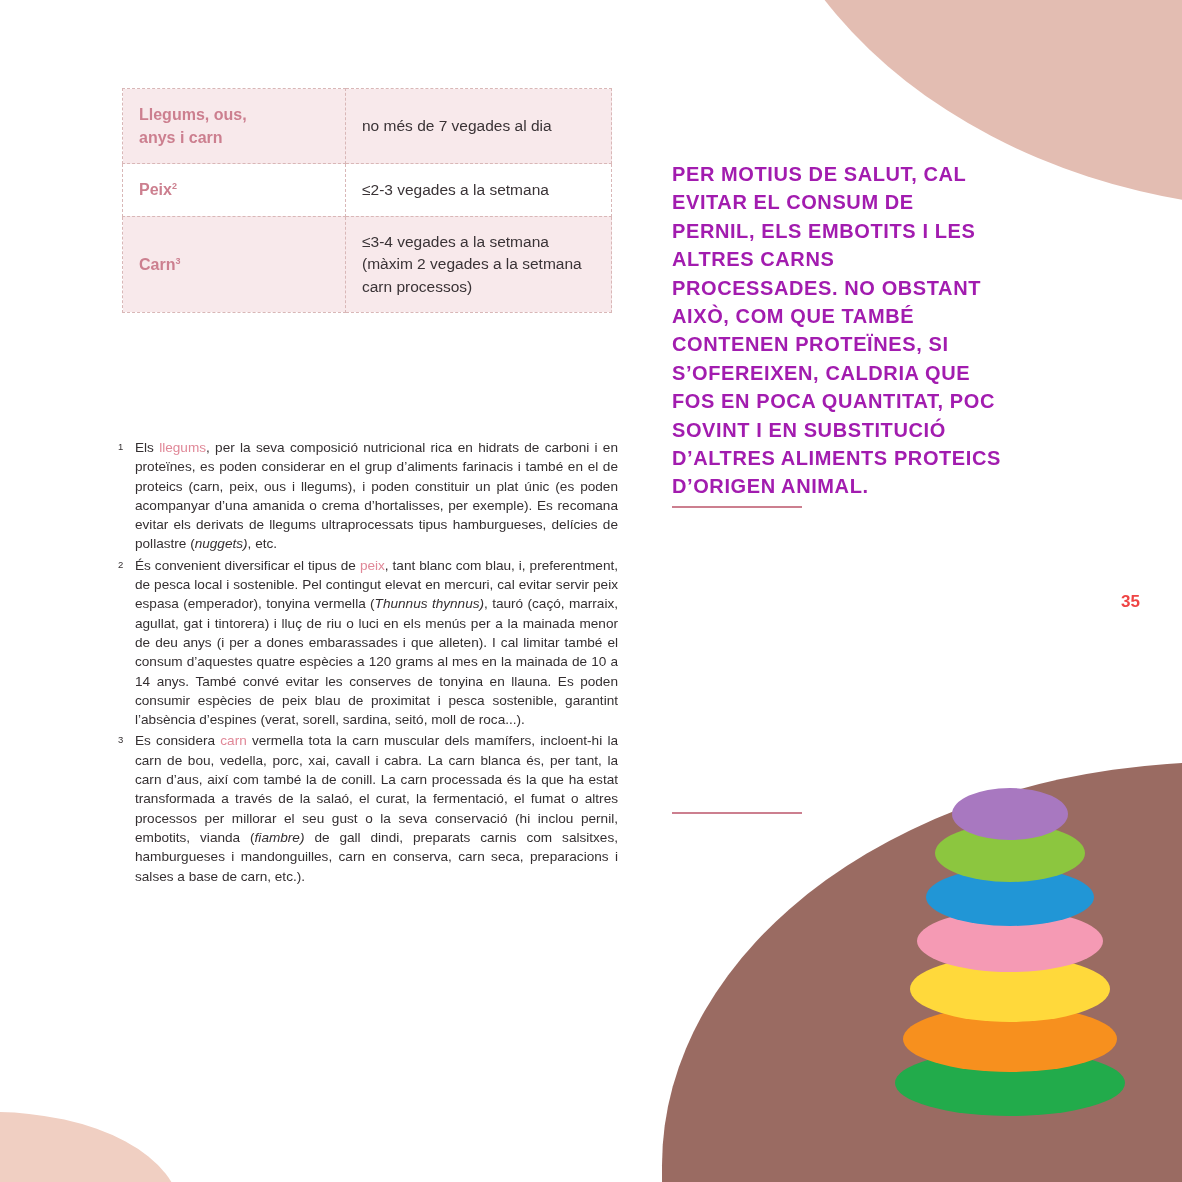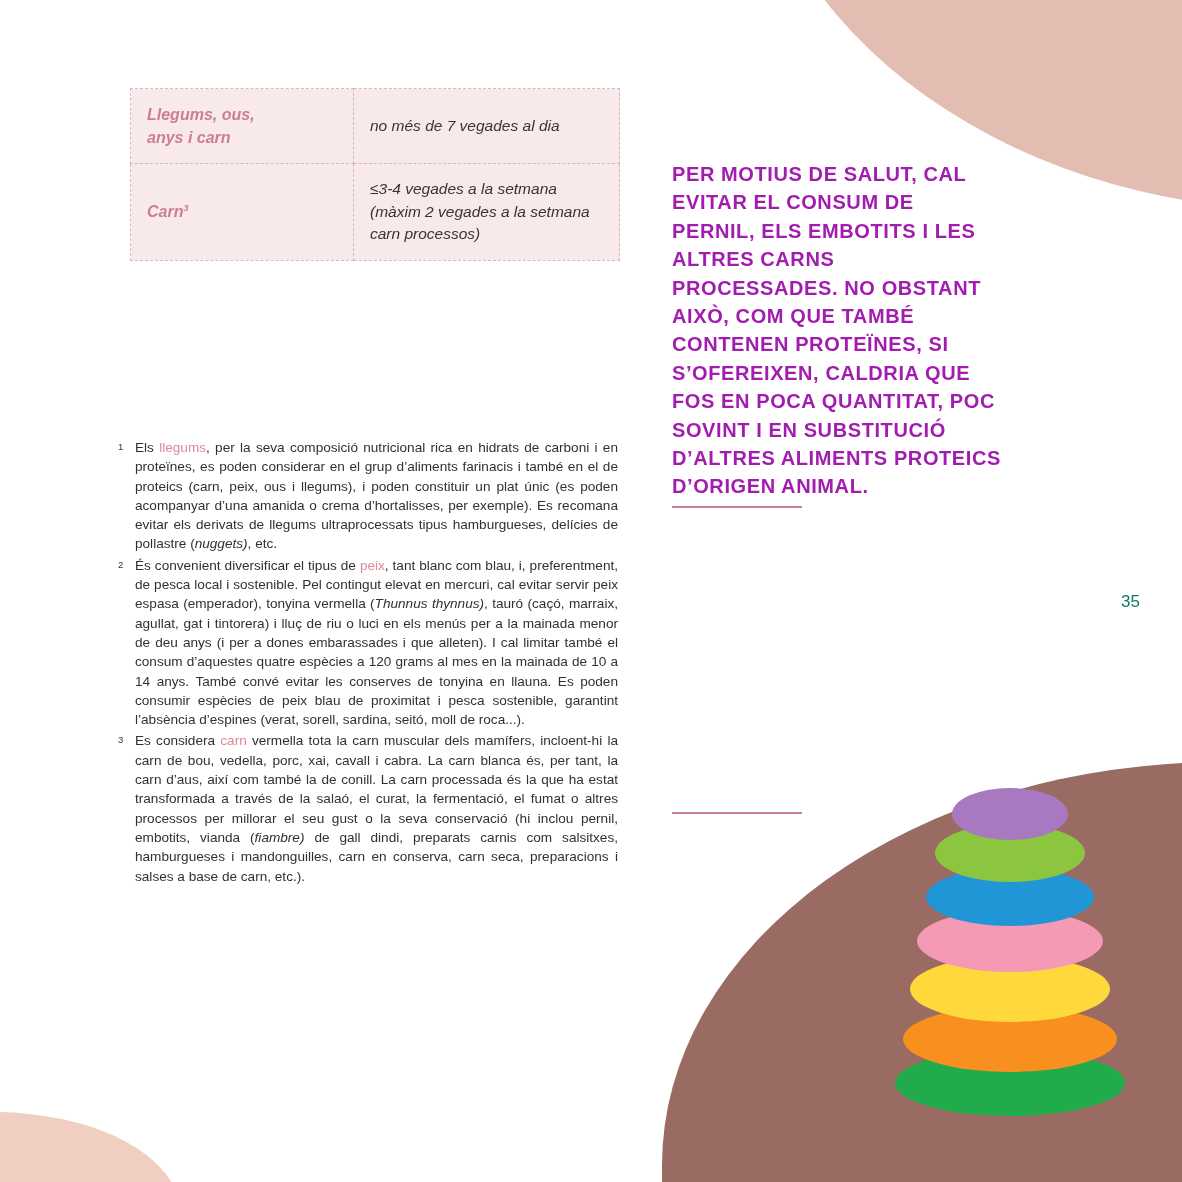--- a/index.html
+++ b/index.html
@@ -47,24 +47,23 @@
     bottom: 0;
     width: 560px;
     height: 420px;
     background: #9a6b62;
     border-top-left-radius: 100% 96%;
   }
 
   
   .table-wrap {
     position: absolute;
-    left: 130px;
+    left: 122px;
     top: 88px;
     width: 490px;
-    font-style: italic;
   }
   table.freq {
     border-collapse: collapse;
     width: 100%;
     table-layout: fixed;
   }
   table.freq td {
     border: 1px dashed #d9b7b7;
     padding: 14px 16px;
     vertical-align: middle;
@@ -139,22 +138,22 @@
   }
   #rule-1 { left: 672px; top: 506px; }
   #rule-2 { left: 672px; top: 812px; }
 
   
   .page-number {
     position: absolute;
     right: 42px;
     top: 592px;
     font-size: 17px;
-    font-weight: 400;
-    color: #0f766e;
+    font-weight: 700;
+    color: #ef4444;
   }
 
   
   .toy {
     position: absolute;
     left: 890px;
     top: 788px;
     width: 240px;
     height: 330px;
   }
@@ -183,20 +182,24 @@
 
   <div class="table-wrap">
     <table class="freq">
       <tbody>
         <tr class="shaded">
           <td class="label">
             <span>Llegums, ous,</span><br>
             <span>anys i carn</span>
           </td>
           <td>no més de 7 vegades al dia</td>
+        </tr>
+        <tr>
+          <td class="label"><span>Peix</span><sup>2</sup></td>
+          <td>≤2-3 vegades a la setmana</td>
         </tr>
         <tr class="shaded">
           <td class="label"><span>Carn</span><sup>3</sup></td>
           <td>
             <span>≤3-4 vegades a la setmana</span><br>
             <span>(màxim 2 vegades a la setmana</span><br>
             <span>carn processos)</span>
           </td>
         </tr>
       </tbody>

